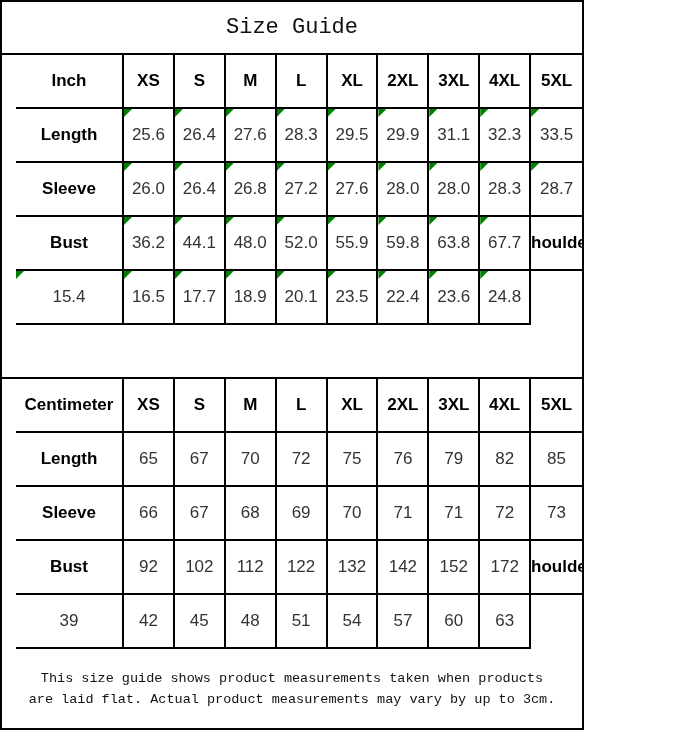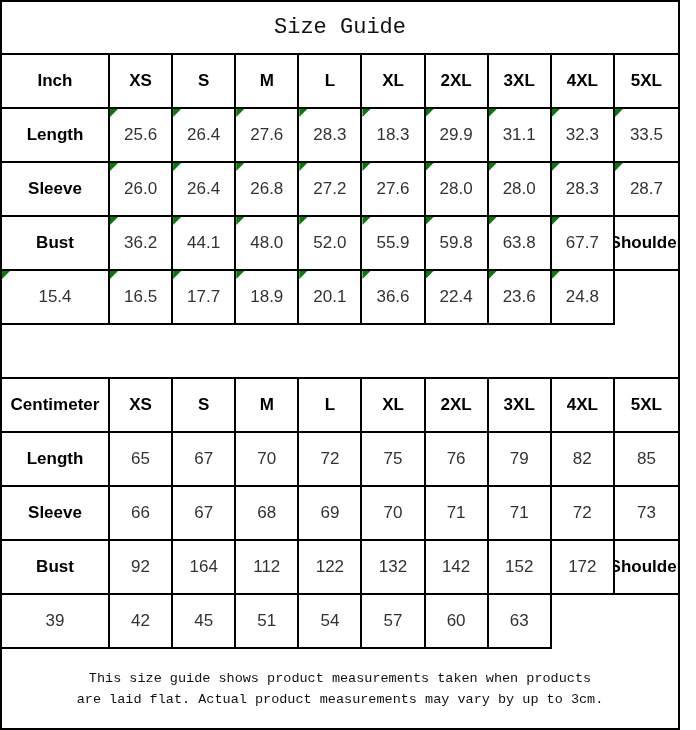--- a/index.html
+++ b/index.html
@@ -3,38 +3,39 @@
 <meta charset="utf-8">
 <style>
   html, body { margin: 0; padding: 0; background: #ffffff; }
   body {
     width: 696px; height: 730px;
     font-family: "Liberation Sans", sans-serif;
     color: #000;
   }
   .sheet {
     box-sizing: border-box;
-    width: 680px; height: 730px;
+    width: 584px; height: 730px;
     border: 2px solid #000;
     background: #fff;
     display: flex;
     flex-direction: column;
   }
   .title-row {
     height: 51px;
     border-bottom: 2px solid #000;
     display: flex; align-items: center; justify-content: center;
     font-family: "Liberation Mono", monospace;
     font-size: 22px;
     color: #111;
   }
   .size-grid {
     display: grid;
     grid-template-columns: 108px repeat(9, 1fr);
     grid-auto-rows: 54px;
+    padding-left: 14px;
   }
   .c {
     position: relative;
     box-sizing: border-box;
     border-right: 2px solid #000;
     border-bottom: 2px solid #000;
     display: flex; align-items: center; justify-content: center;
     overflow: hidden;
   }
   .c:nth-child(10n) { border-right: none; }
@@ -79,21 +80,21 @@
       <div class="c hd">XL</div>
       <div class="c hd">2XL</div>
       <div class="c hd">3XL</div>
       <div class="c hd">4XL</div>
       <div class="c hd">5XL</div>
       <div class="c hd">Length</div>
       <div class="c val flag">25.6</div>
       <div class="c val flag">26.4</div>
       <div class="c val flag">27.6</div>
       <div class="c val flag">28.3</div>
-      <div class="c val flag">18.3</div>
+      <div class="c val flag">29.5</div>
       <div class="c val flag">29.9</div>
       <div class="c val flag">31.1</div>
       <div class="c val flag">32.3</div>
       <div class="c val flag">33.5</div>
       <div class="c hd">Sleeve</div>
       <div class="c val flag">26.0</div>
       <div class="c val flag">26.4</div>
       <div class="c val flag">26.8</div>
       <div class="c val flag">27.2</div>
       <div class="c val flag">27.6</div>
@@ -109,21 +110,21 @@
       <div class="c val flag">55.9</div>
       <div class="c val flag">59.8</div>
       <div class="c val flag">63.8</div>
       <div class="c val flag">67.7</div>
       <div class="c hd">Shoulder</div>
       <div class="c val flag">15.4</div>
       <div class="c val flag">16.5</div>
       <div class="c val flag">17.7</div>
       <div class="c val flag">18.9</div>
       <div class="c val flag">20.1</div>
-      <div class="c val flag">36.6</div>
+      <div class="c val flag">23.5</div>
       <div class="c val flag">22.4</div>
       <div class="c val flag">23.6</div>
       <div class="c val flag">24.8</div>
     </div>
 
   <div class="gap-row"></div>
 
   <div class="size-grid">
       <div class="c hd">Centimeter</div>
       <div class="c hd">XS</div>
@@ -150,31 +151,32 @@
       <div class="c val">67</div>
       <div class="c val">68</div>
       <div class="c val">69</div>
       <div class="c val">70</div>
       <div class="c val">71</div>
       <div class="c val">71</div>
       <div class="c val">72</div>
       <div class="c val">73</div>
       <div class="c hd">Bust</div>
       <div class="c val">92</div>
-      <div class="c val">164</div>
+      <div class="c val">102</div>
       <div class="c val">112</div>
       <div class="c val">122</div>
       <div class="c val">132</div>
       <div class="c val">142</div>
       <div class="c val">152</div>
       <div class="c val">172</div>
       <div class="c hd">Shoulder</div>
       <div class="c val">39</div>
       <div class="c val">42</div>
       <div class="c val">45</div>
+      <div class="c val">48</div>
       <div class="c val">51</div>
       <div class="c val">54</div>
       <div class="c val">57</div>
       <div class="c val">60</div>
       <div class="c val">63</div>
     </div>
 
   <div class="footer-row">
     <div>This size guide shows product measurements taken when products</div>
     <div>are laid flat. Actual product measurements may vary by up to 3cm.</div>

